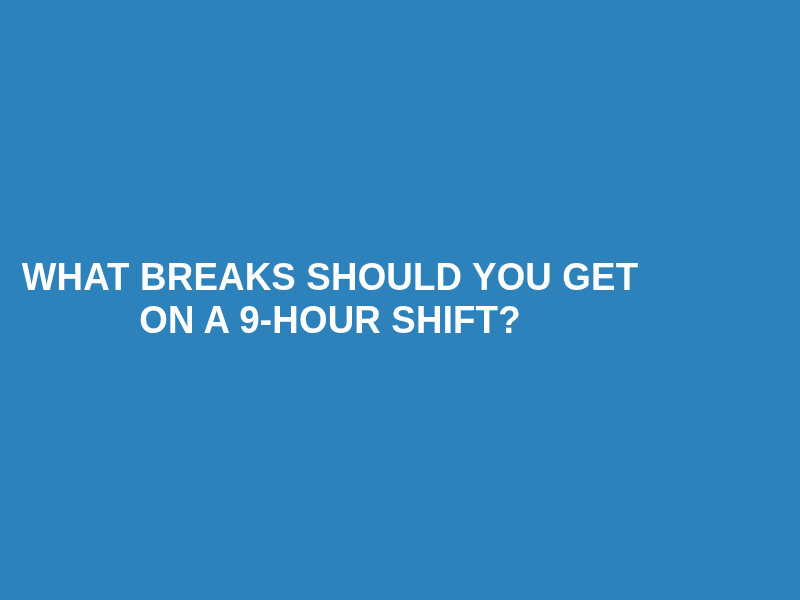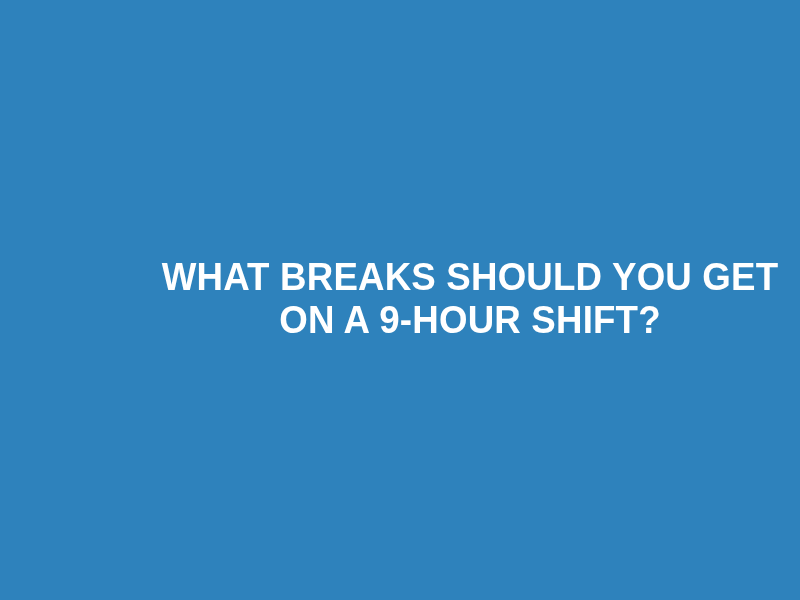--- a/index.html
+++ b/index.html
@@ -16,21 +16,21 @@
     background: #2e82bc;
   }
 
   .banner {
     position: relative;
     width: 800px;
     height: 600px;
     background-color: #2e82bc;
     display: flex;
     align-items: center;
-    justify-content: flex-end;
+    justify-content: flex-start;
     box-sizing: border-box;
   }
 
   .title-block {
     width: 660px;
     text-align: center;
     position: relative;
     top: -2px;
   }
 

